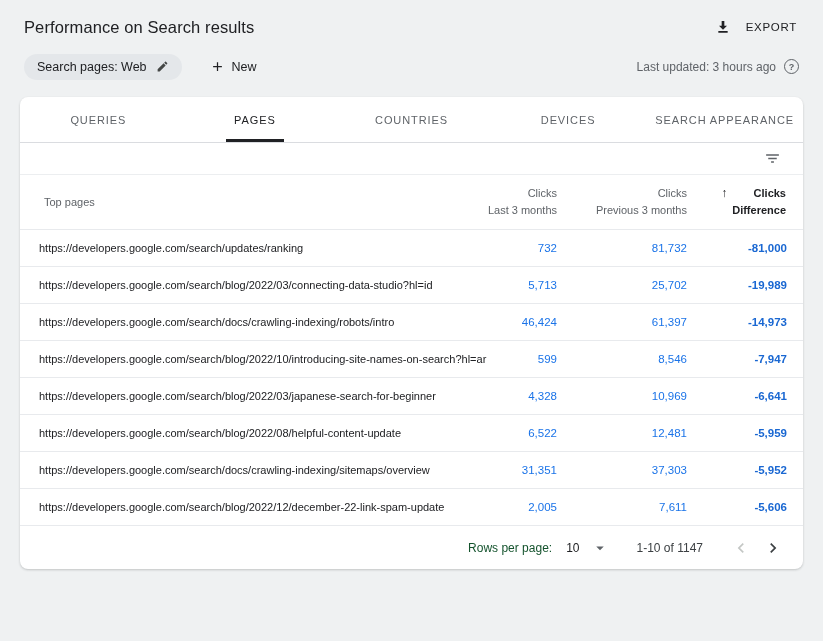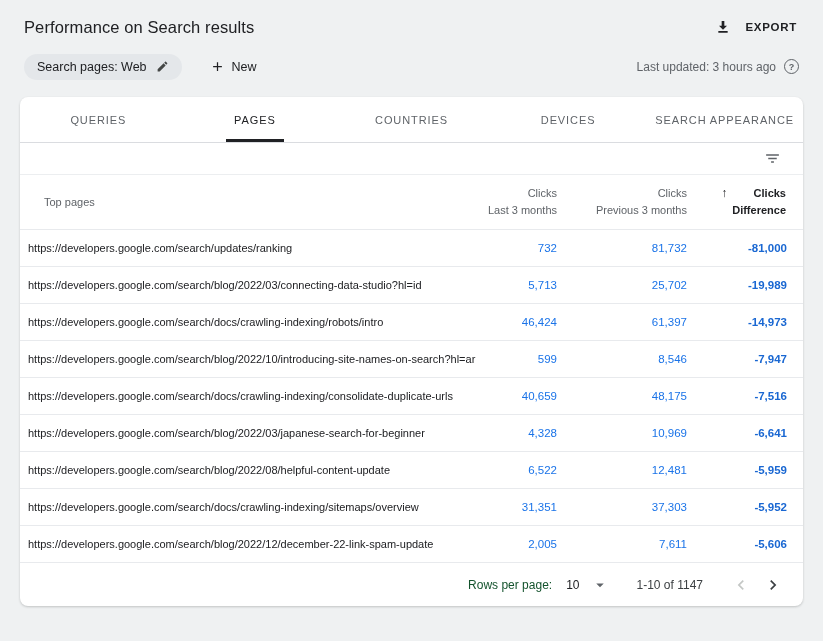--- a/index.html
+++ b/index.html
@@ -10,21 +10,21 @@
     color: #202124;
   }
   .icon svg { display: block; }
 
   
   .top-bar { display: flex; align-items: center; justify-content: space-between; padding: 15px 24px 10px; }
   .page-title { font-size: 16.5px; font-weight: 400; color: #202124; margin: 0; letter-spacing: .1px; }
   .export-button {
     display: flex; align-items: center; gap: 15px;
     background: none; border: none; cursor: pointer; font-family: inherit;
-    font-size: 11.5px; font-weight: 700; letter-spacing: .7px; color: #202124; padding: 4px 2px; text-align: center;
+    font-size: 11.5px; font-weight: 400; letter-spacing: .7px; color: #202124; padding: 4px 2px; text-align: center;
   }
 
   
   .filter-bar { display: flex; align-items: center; padding: 4px 24px 0; }
   .chip {
     display: flex; align-items: center; gap: 9px;
     background: #e4e7ea; border: none; border-radius: 16px;
     padding: 6px 13px; font-size: 12.5px; color: #202124; cursor: pointer;
     font-family: inherit; margin-right: 12px;
   }
@@ -67,21 +67,21 @@
   col.c-last { width: 90px; } col.c-prev { width: 130px; } col.c-diff { width: 115px; }
   thead th { height: 52px; vertical-align: middle; font-weight: 400; }
   th.url-head { text-align: left; padding-left: 24px; font-size: 11px; color: #5f6368; }
   th.num-head { text-align: right; font-size: 11px; color: #5f6368; line-height: 1.55; white-space: nowrap; }
   th .line { display: block; }
   .diff-head-wrap { display: flex; align-items: flex-start; justify-content: flex-end; gap: 5px; padding-right: 16px; }
   .sort-arrow { font-size: 12px; color: #202124; margin-top: 1px; }
   .diff-lines { line-height: 1.55; color: #202124; font-weight: 700; font-size: 11px; text-align: right; white-space: nowrap; }
 
   tbody td { border-top: 1px solid #e8eaed; height: 34px; white-space: nowrap; }
-  td.url-cell { padding-left: 8px; color: #202124; font-size: 11px; overflow: visible; margin-left: 12px; }
+  td.url-cell { padding-left: 19px; color: #202124; font-size: 11px; overflow: visible; margin-left: 12px; }
   td.num-cell { text-align: right; color: #1a73e8; font-size: 11.5px; }
   td.diff-cell { text-align: right; color: #1967d2; font-weight: 700; font-size: 11.5px; padding-right: 16px; }
   .data-row { cursor: pointer; }
 
   
   .pagination {
     height: 43px; border-top: 1px solid #e8eaed;
     display: flex; align-items: center; justify-content: flex-end;
     padding-right: 14px; font-size: 12px; color: #3c4043;
   }
@@ -211,26 +211,20 @@
               <td class="num-cell">61,397</td>
               <td class="diff-cell">-14,973</td>
             </tr>
             <tr class="data-row">
               <td class="url-cell">https://developers.google.com/search/blog/2022/10/introducing-site-names-on-search?hl=ar</td>
               <td class="num-cell">599</td>
               <td class="num-cell">8,546</td>
               <td class="diff-cell">-7,947</td>
             </tr>
             <tr class="data-row">
-              <td class="url-cell">https://developers.google.com/search/docs/crawling-indexing/consolidate-duplicate-urls</td>
-              <td class="num-cell">40,659</td>
-              <td class="num-cell">48,175</td>
-              <td class="diff-cell">-7,516</td>
-            </tr>
-            <tr class="data-row">
               <td class="url-cell">https://developers.google.com/search/blog/2022/03/japanese-search-for-beginner</td>
               <td class="num-cell">4,328</td>
               <td class="num-cell">10,969</td>
               <td class="diff-cell">-6,641</td>
             </tr>
             <tr class="data-row">
               <td class="url-cell">https://developers.google.com/search/blog/2022/08/helpful-content-update</td>
               <td class="num-cell">6,522</td>
               <td class="num-cell">12,481</td>
               <td class="diff-cell">-5,959</td>

